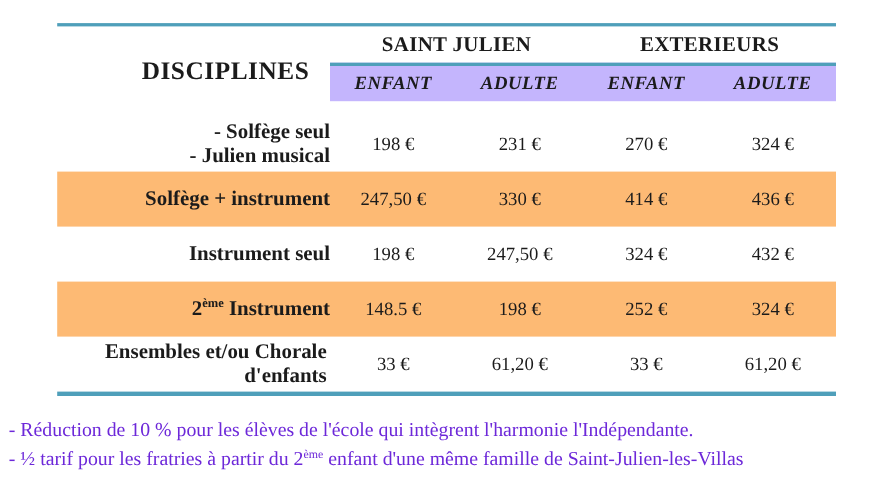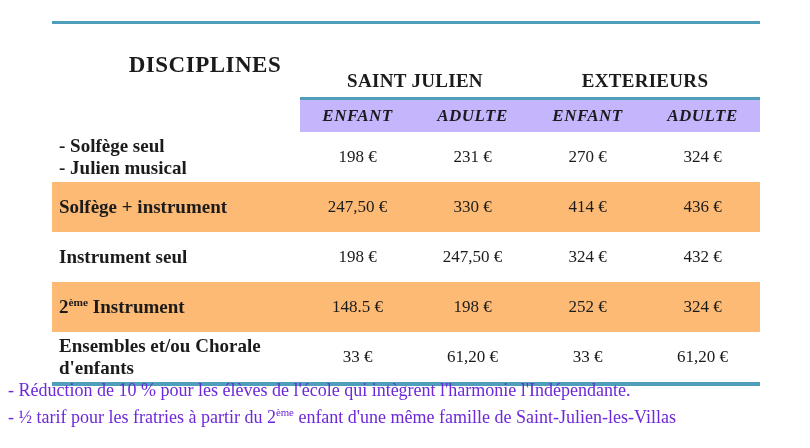--- a/index.html
+++ b/index.html
@@ -18,21 +18,21 @@
     border-bottom:4px solid #4f9fba;
   }
   .thead { display:flex; }
   .disc-cell {
     width:248px; height:82px;
     display:flex; align-items:center; justify-content:center;
     padding-left:58px;
     font-weight:bold; font-size:23px; letter-spacing:0.5px;
   }
   .head-right { width:460px; }
-  .group-row { height:33px; display:flex;margin-top:40px; }
+  .group-row { height:33px; display:flex; }
   .group {
     width:230px; display:flex; flex-direction:column;
     align-items:center; justify-content:center;
     font-weight:bold; font-size:19px; line-height:1.12; letter-spacing:0.3px;
     text-align:center;
   }
   .sub-row {
     height:35px; display:flex;
     background:#c4b5fd;
     border-top:3px solid #4f9fba;
@@ -41,20 +41,21 @@
     width:115px; display:flex; align-items:center; justify-content:center;
     font-weight:bold; font-style:italic; font-size:17px; letter-spacing:0.5px;
   }
   .trow { display:flex; height:50px; }
   .trow.hl { background:#fdba74; }
   .lcell {
     width:248px; padding-left:7px;
     display:flex; flex-direction:column; justify-content:center;
     font-weight:bold; font-size:19px; line-height:1.16;
     max-width:248px;
+    text-align:right;
   }
   .lcell .wrapbox { width:238px; }
   .vcell {
     width:115px; display:flex; align-items:center; justify-content:center;
     font-size:17px;
   }
   sup { font-size:0.6em; vertical-align:super; line-height:0; }
   .notes {
     position:absolute; left:8px; top:377px;
     font-size:18px; line-height:27px; color:#6d28d9;

